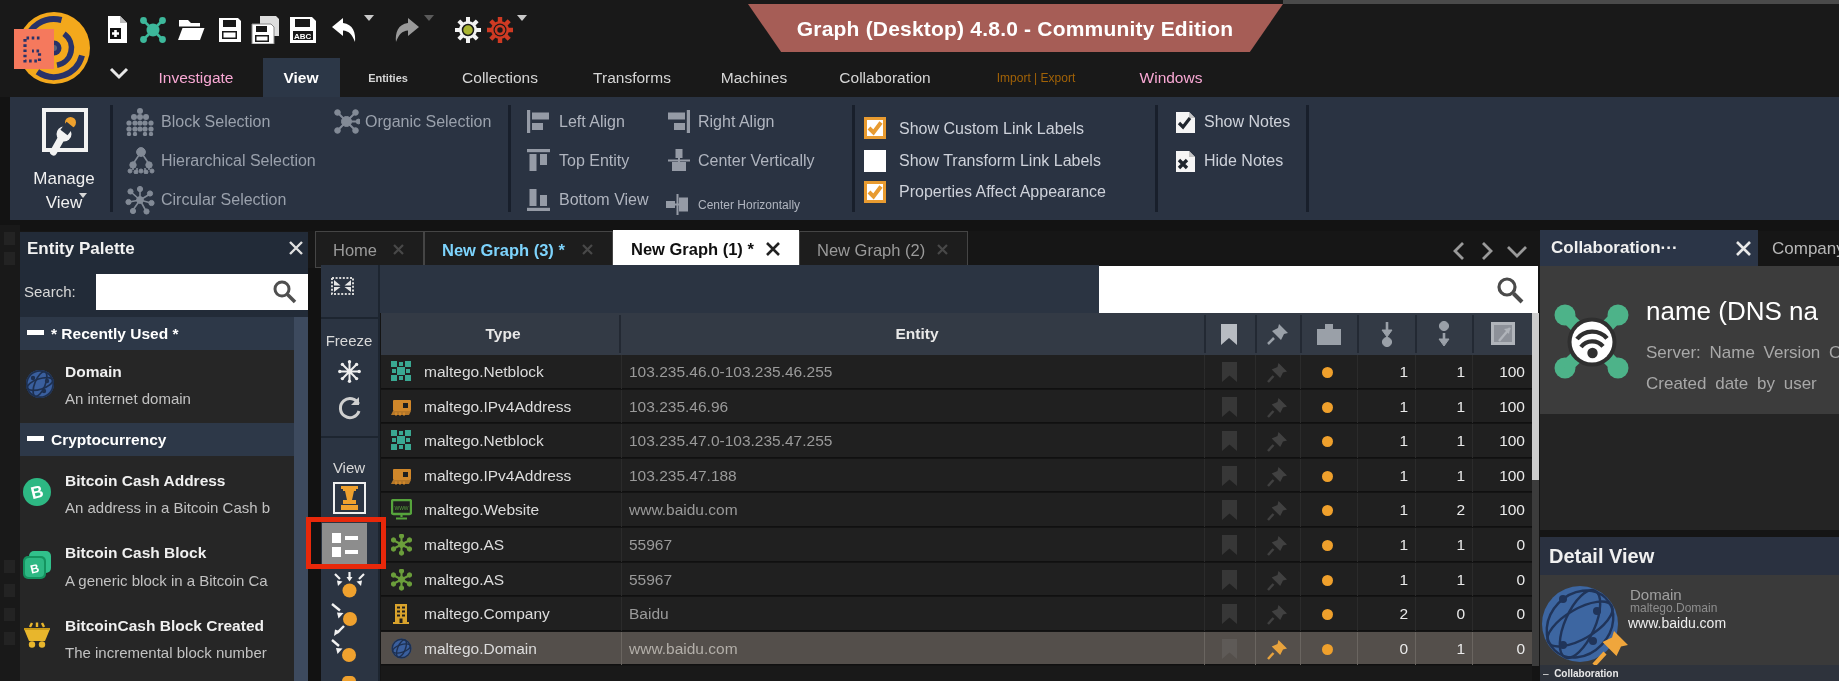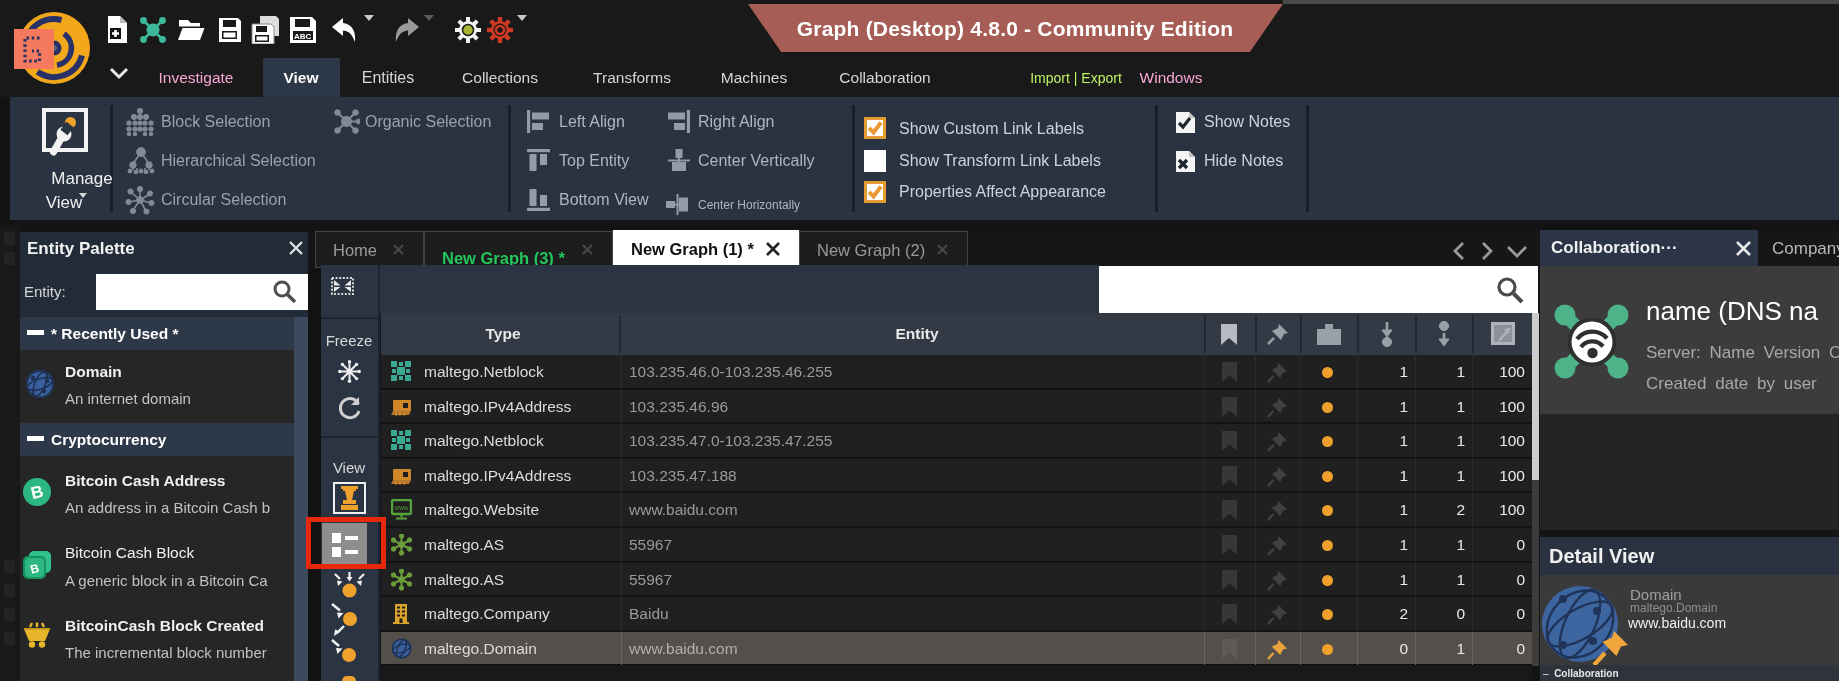--- a/index.html
+++ b/index.html
@@ -94,41 +94,41 @@
   </svg>
 <div class="a" style="left:1283px;top:0;width:556px;height:4px;background:#4a4a4a"></div>
 <div class="a" style="left:748px;top:4px;width:535px;height:48px;background:#a65d56;clip-path:polygon(0 0,100% 0,93.8% 100%,6.2% 100%)"></div>
 <div class="txt" style="left:1015px;top:29px;font-size:21px;color:#ffffff;transform:translate(-50%,-50%);font-weight:bold;letter-spacing:0.2px">Graph (Desktop) 4.8.0 - Community Edition</div>
 <svg class="a" style="left:109px;top:67px;" width="20" height="13" viewBox="0 0 20 13">
     <path d="M2,2 L10,10 L18,2" stroke="#e8e8e8" stroke-width="3" fill="none"></path>
   </svg>
 <div class="a" style="left:263px;top:58px;width:77px;height:39px;background:#2c3747"></div>
 <div class="txt" style="left:196px;top:78px;font-size:15.5px;color:#f9a8d4;transform:translate(-50%,-50%);">Investigate</div>
 <div class="txt" style="left:301px;top:78px;font-size:15.5px;color:#ffffff;transform:translate(-50%,-50%);font-weight:bold;">View</div>
-<div class="txt" style="left:388px;top:78px;font-size:16px;color:#d6d6d6;transform:translate(-50%,-50%);">Entities</div>
+<div class="txt" style="left:388px;top:78px;font-size:11px;color:#d6d6d6;transform:translate(-50%,-50%);font-weight:bold;">Entities</div>
 <div class="txt" style="left:500px;top:78px;font-size:15.5px;color:#d6d6d6;transform:translate(-50%,-50%);">Collections</div>
 <div class="txt" style="left:632px;top:78px;font-size:15.5px;color:#d6d6d6;transform:translate(-50%,-50%);">Transforms</div>
 <div class="txt" style="left:754px;top:78px;font-size:15.5px;color:#d6d6d6;transform:translate(-50%,-50%);">Machines</div>
 <div class="txt" style="left:885px;top:78px;font-size:15.5px;color:#d6d6d6;transform:translate(-50%,-50%);">Collaboration</div>
-<div class="txt" style="left:1036px;top:78px;font-size:14px;color:#bef264;transform:translate(-50%,-50%);margin-left:40px;">Import | Export</div>
+<div class="txt" style="left:1036px;top:78px;font-size:12px;color:#a16207;transform:translate(-50%,-50%);">Import | Export</div>
 <div class="txt" style="left:1171px;top:78px;font-size:15.5px;color:#f9a8d4;transform:translate(-50%,-50%);">Windows</div>
 <div class="a" style="left:10px;top:97px;width:1829px;height:123px;background:#2a3342"></div>
 <div class="a" style="left:110px;top:105px;width:3px;height:107px;background:#181f2b"></div>
 <div class="a" style="left:508px;top:105px;width:3px;height:107px;background:#181f2b"></div>
 <div class="a" style="left:852px;top:105px;width:3px;height:107px;background:#181f2b"></div>
 <div class="a" style="left:1155px;top:105px;width:3px;height:107px;background:#181f2b"></div>
 <div class="a" style="left:1306px;top:105px;width:3px;height:107px;background:#181f2b"></div>
 <svg class="a" style="left:42px;top:108px;" width="46" height="50" viewBox="0 0 46 50">
 <rect x="2" y="2" width="42" height="40" fill="none" stroke="#f2f2f2" stroke-width="4"></rect>
 <circle cx="28.5" cy="14.5" r="5.5" fill="#efa12e"></circle>
 <circle cx="22" cy="26" r="7.5" fill="#f2f2f2"></circle>
 <rect x="19" y="14" width="9" height="10" fill="#2a3342" transform="rotate(38 22 22)"></rect>
 <path d="M18.5,31.5 L11.5,44" stroke="#f2f2f2" stroke-width="7" stroke-linecap="round"></path>
 </svg>
-<div class="txt" style="left:64px;top:179px;font-size:17px;color:#f0f0f0;transform:translate(-50%,-50%);margin-left:18px;">Manage</div>
+<div class="txt" style="left:64px;top:179px;font-size:17px;color:#f0f0f0;transform:translate(-50%,-50%);">Manage</div>
 <div class="txt" style="left:64px;top:203px;font-size:17px;color:#f0f0f0;transform:translate(-50%,-50%);">View</div>
 <svg class="a" style="left:78px;top:192px;" width="10" height="7" viewBox="0 0 10 7">
     <path d="M1,1 h8 l-4,5 z" fill="#d8d8d8"></path>
   </svg>
 <svg class="a" style="left:125px;top:107px;" width="30" height="29" viewBox="0 0 30 29">
     <g fill="#828a96">
 <circle cx="15" cy="4" r="3"></circle>
       <circle cx="9" cy="10" r="3"></circle>
       <circle cx="15" cy="10" r="3"></circle>
       <circle cx="21" cy="10" r="3"></circle>
@@ -264,21 +264,21 @@
 </svg>
 <div class="txt" style="left:1204px;top:161px;font-size:16px;color:#ced2da;transform:translateY(-50%);">Hide Notes</div>
 <div class="a" style="left:0;top:220px;width:1839px;height:11px;background:#131313"></div>
 <div class="a" style="left:0;top:231px;width:1839px;height:37px;background:#161616"></div>
 <div class="a" style="left:315px;top:231px;width:109px;height:37px;background:#1d1d1d;border:1px solid #454545"></div>
 <div class="txt" style="left:333px;top:250px;font-size:16.5px;color:#9a9a9a;transform:translateY(-50%);">Home</div>
 <svg class="a" style="left:392px;top:243px;" width="13" height="13" viewBox="0 0 13 13">
     <path d="M2,2 L11,11 M11,2 L2,11" stroke="#484848" stroke-width="2.2"></path>
   </svg>
 <div class="a" style="left:424px;top:231px;width:189px;height:37px;background:#1d1d1d;border:1px solid #454545"></div>
-<div class="txt" style="left:442px;top:250px;font-size:16.5px;color:#22c55e;transform:translateY(-50%);font-weight:bold;margin-top:8px;">New Graph (3) *</div>
+<div class="txt" style="left:442px;top:250px;font-size:16.5px;color:#7dd3fc;transform:translateY(-50%);font-weight:bold;">New Graph (3) *</div>
 <svg class="a" style="left:581px;top:243px;" width="13" height="13" viewBox="0 0 13 13">
     <path d="M2,2 L11,11 M11,2 L2,11" stroke="#484848" stroke-width="2.2"></path>
   </svg>
 <div class="a" style="left:613px;top:230px;width:186px;height:38px;background:#ffffff"></div>
 <div class="txt" style="left:631px;top:249px;font-size:16.5px;color:#101010;transform:translateY(-50%);font-weight:bold">New Graph (1) *</div>
 <svg class="a" style="left:765px;top:241px;" width="16" height="16" viewBox="0 0 16 16">
     <path d="M2,2 L14,14 M14,2 L2,14" stroke="#222" stroke-width="2.6"></path>
   </svg>
 <div class="a" style="left:799px;top:231px;width:169px;height:37px;background:#1d1d1d;border:1px solid #454545"></div>
 <div class="txt" style="left:817px;top:250px;font-size:16.5px;color:#9a9a9a;transform:translateY(-50%);">New Graph (2)</div>
@@ -300,21 +300,21 @@
 <div class="a" style="left:4px;top:252px;width:11px;height:13px;background:#232323"></div>
 <div class="a" style="left:4px;top:560px;width:11px;height:13px;background:#232323"></div>
 <div class="a" style="left:4px;top:584px;width:11px;height:13px;background:#232323"></div>
 <div class="a" style="left:4px;top:608px;width:11px;height:13px;background:#232323"></div>
 <div class="a" style="left:4px;top:632px;width:11px;height:13px;background:#232323"></div>
 <div class="a" style="left:20px;top:232px;width:288px;height:449px;background:#222b38"></div>
 <div class="txt" style="left:27px;top:249px;font-size:17px;color:#f2f2f2;transform:translateY(-50%);font-weight:bold">Entity Palette</div>
 <svg class="a" style="left:288px;top:240px;" width="16" height="16" viewBox="0 0 16 16">
     <path d="M2,2 L14,14 M14,2 L2,14" stroke="#e0e0e0" stroke-width="2.4"></path>
   </svg>
-<div class="txt" style="left:24px;top:291px;font-size:15px;color:#d8d8d8;transform:translateY(-50%);">Entity:</div>
+<div class="txt" style="left:24px;top:291px;font-size:15px;color:#d8d8d8;transform:translateY(-50%);">Search:</div>
 <div class="a" style="left:96px;top:274px;width:212px;height:36px;background:#ffffff"></div>
 <svg class="a" style="left:272px;top:279px;" width="26" height="26" viewBox="0 0 26 26">
     <circle cx="10" cy="10" r="7" stroke="#4f4f4f" stroke-width="3" fill="none"></circle>
     <path d="M15.5,15.5 L23,23" stroke="#4f4f4f" stroke-width="3.6"></path>
   </svg>
 <div class="a" style="left:20px;top:317px;width:274px;height:33px;background:#2d3848"></div>
 <svg class="a" style="left:27px;top:330px;" width="17" height="7" viewBox="0 0 17 7">
     <rect x="0" y="0" width="17" height="5" fill="#fff"></rect>
   </svg>
 <div class="txt" style="left:51px;top:334px;font-size:15.5px;color:#ffffff;transform:translateY(-50%);font-weight:bold">* Recently Used *</div>
@@ -343,21 +343,21 @@
 <text x="15" y="21" font-size="17" font-weight="bold" fill="#fff" text-anchor="middle" transform="rotate(-14 15 15)">B</text>
 </svg>
 <div class="txt" style="left:65px;top:481px;font-size:15.5px;color:#f0f0f0;transform:translateY(-50%);font-weight:bold">Bitcoin Cash Address</div>
 <div class="txt" style="left:65px;top:507px;font-size:15px;color:#c2c2c2;transform:translateY(-50%);">An address in a Bitcoin Cash b</div>
 <svg class="a" style="left:21px;top:549px;" width="32" height="32" viewBox="0 0 32 32">
 <rect x="8" y="2" width="22" height="22" rx="5" fill="#31c08b"></rect>
 <rect x="2" y="7" width="23" height="23" rx="5" fill="#14935f"></rect>
 <rect x="4" y="9" width="19" height="19" rx="4" fill="#2db883"></rect>
 <text x="13.5" y="24" font-size="12" font-weight="bold" fill="#fff" text-anchor="middle" transform="rotate(-14 13 19)">B</text>
 </svg>
-<div class="txt" style="left:65px;top:553px;font-size:15.5px;color:#f0f0f0;transform:translateY(-50%);font-weight:normal">Bitcoin Cash Block</div>
+<div class="txt" style="left:65px;top:553px;font-size:15.5px;color:#f0f0f0;transform:translateY(-50%);font-weight:bold">Bitcoin Cash Block</div>
 <div class="txt" style="left:65px;top:580px;font-size:15px;color:#c2c2c2;transform:translateY(-50%);">A generic block in a Bitcoin Ca</div>
 <svg class="a" style="left:22px;top:621px;" width="30" height="30" viewBox="0 0 30 30">
 <path d="M2,8 L28,8 L23,20 L7,20 z" fill="#e8b62c"></path>
 <path d="M2,8 L28,8" stroke="#c99a18" stroke-width="2"></path>
 <circle cx="10" cy="23.5" r="3.2" fill="#e8b62c"></circle>
     <circle cx="20" cy="23.5" r="3.2" fill="#e8b62c"></circle>
 <path d="M8,6 l2,-4 M15,6 l0,-4.6 M22,6 l-2,-4" stroke="#e8b62c" stroke-width="2.4"></path>
 </svg>
 <div class="txt" style="left:65px;top:626px;font-size:15.5px;color:#f0f0f0;transform:translateY(-50%);font-weight:bold">BitcoinCash Block Created</div>
 <div class="txt" style="left:65px;top:652px;font-size:15px;color:#c2c2c2;transform:translateY(-50%);">The incremental block number</div>

